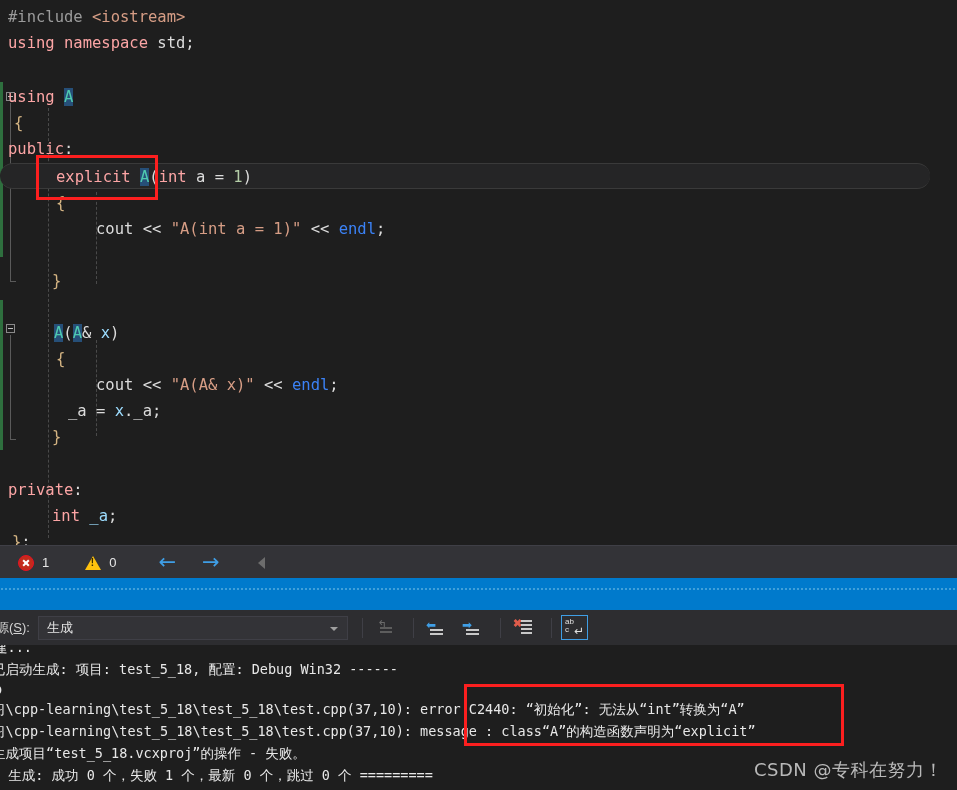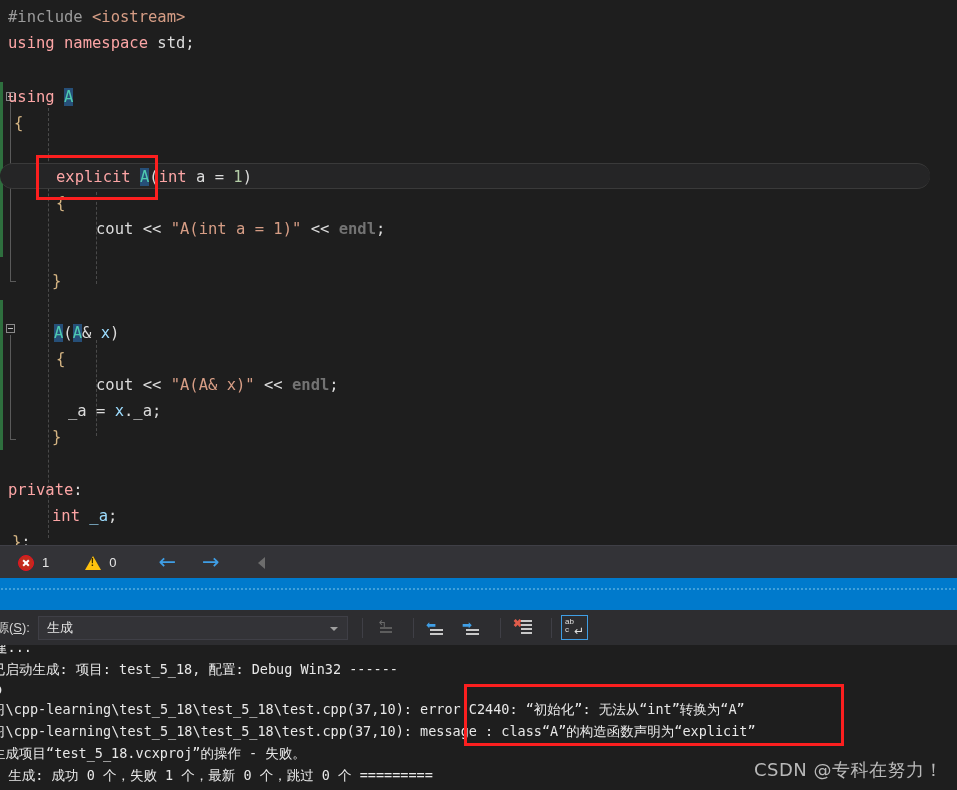--- a/index.html
+++ b/index.html
@@ -100,21 +100,21 @@
   
   .k-pre   { color: #9b9b9b; }   
   .k-kw    { color: #fca5a5; }   
   .k-type  { color: #4ec9b0; }   
   .k-str   { color: #d69d85; }   
   .k-plain { color: #dcdcdc; }   
   .k-var   { color: #9cdcfe; }   
   .k-brace { color: #d4b483; }   
   .k-num   { color: #b5cea8; }   
   .k-punct { color: #dcdcdc; }
-  .k-obj   { color: #737373; font-weight: bold; }   
+  .k-obj   { color: #3b82f6; }   
   .sel-a   { background: #264f78; }
   .sel-a2  { background: #264f78; }
 
   
   .errstrip {
     position: absolute;
     left: 0; top: 545px;
     width: 957px; height: 33px;
     background: #333337;
     border-top: 1px solid #3f3f46;
@@ -390,20 +390,21 @@
       
       <div class="cline" style="top:30px;"><span class="k-kw">using</span><span class="k-plain"> </span><span class="k-kw">namespace</span><span class="k-plain"> std</span><span class="k-punct">;</span></div>
 
       
       <div class="cline" style="top:84px;"><span class="k-kw">using</span><span class="k-plain"> </span><span class="k-type sel-a">A</span></div>
 
       
       <div class="cline" style="top:110px; padding-left:14px;"><span class="k-brace">{</span></div>
 
       
+      <div class="cline" style="top:136px;"><span class="k-kw">public</span><span class="k-punct">:</span></div>
 
       
       <div class="cline cur-line" style="top:163px; padding-left:56px;border-radius:13px;"><span class="k-kw">explicit</span><span class="k-plain"> </span><span class="k-type sel-a">A</span><span class="k-punct">(</span><span class="k-kw">int</span><span class="k-plain"> a </span><span class="k-punct">= </span><span class="k-num">1</span><span class="k-punct">)</span></div>
 
       
       <div class="cline" style="top:190px; padding-left:56px;"><span class="k-brace">{</span></div>
 
       
       <div class="cline" style="top:216px; padding-left:96px;"><span class="k-plain">cout </span><span class="k-plain">&lt;&lt; </span><span class="k-str">"A(int a = 1)"</span><span class="k-plain"> &lt;&lt; </span><span class="k-obj">endl</span><span class="k-punct">;</span></div>
 

